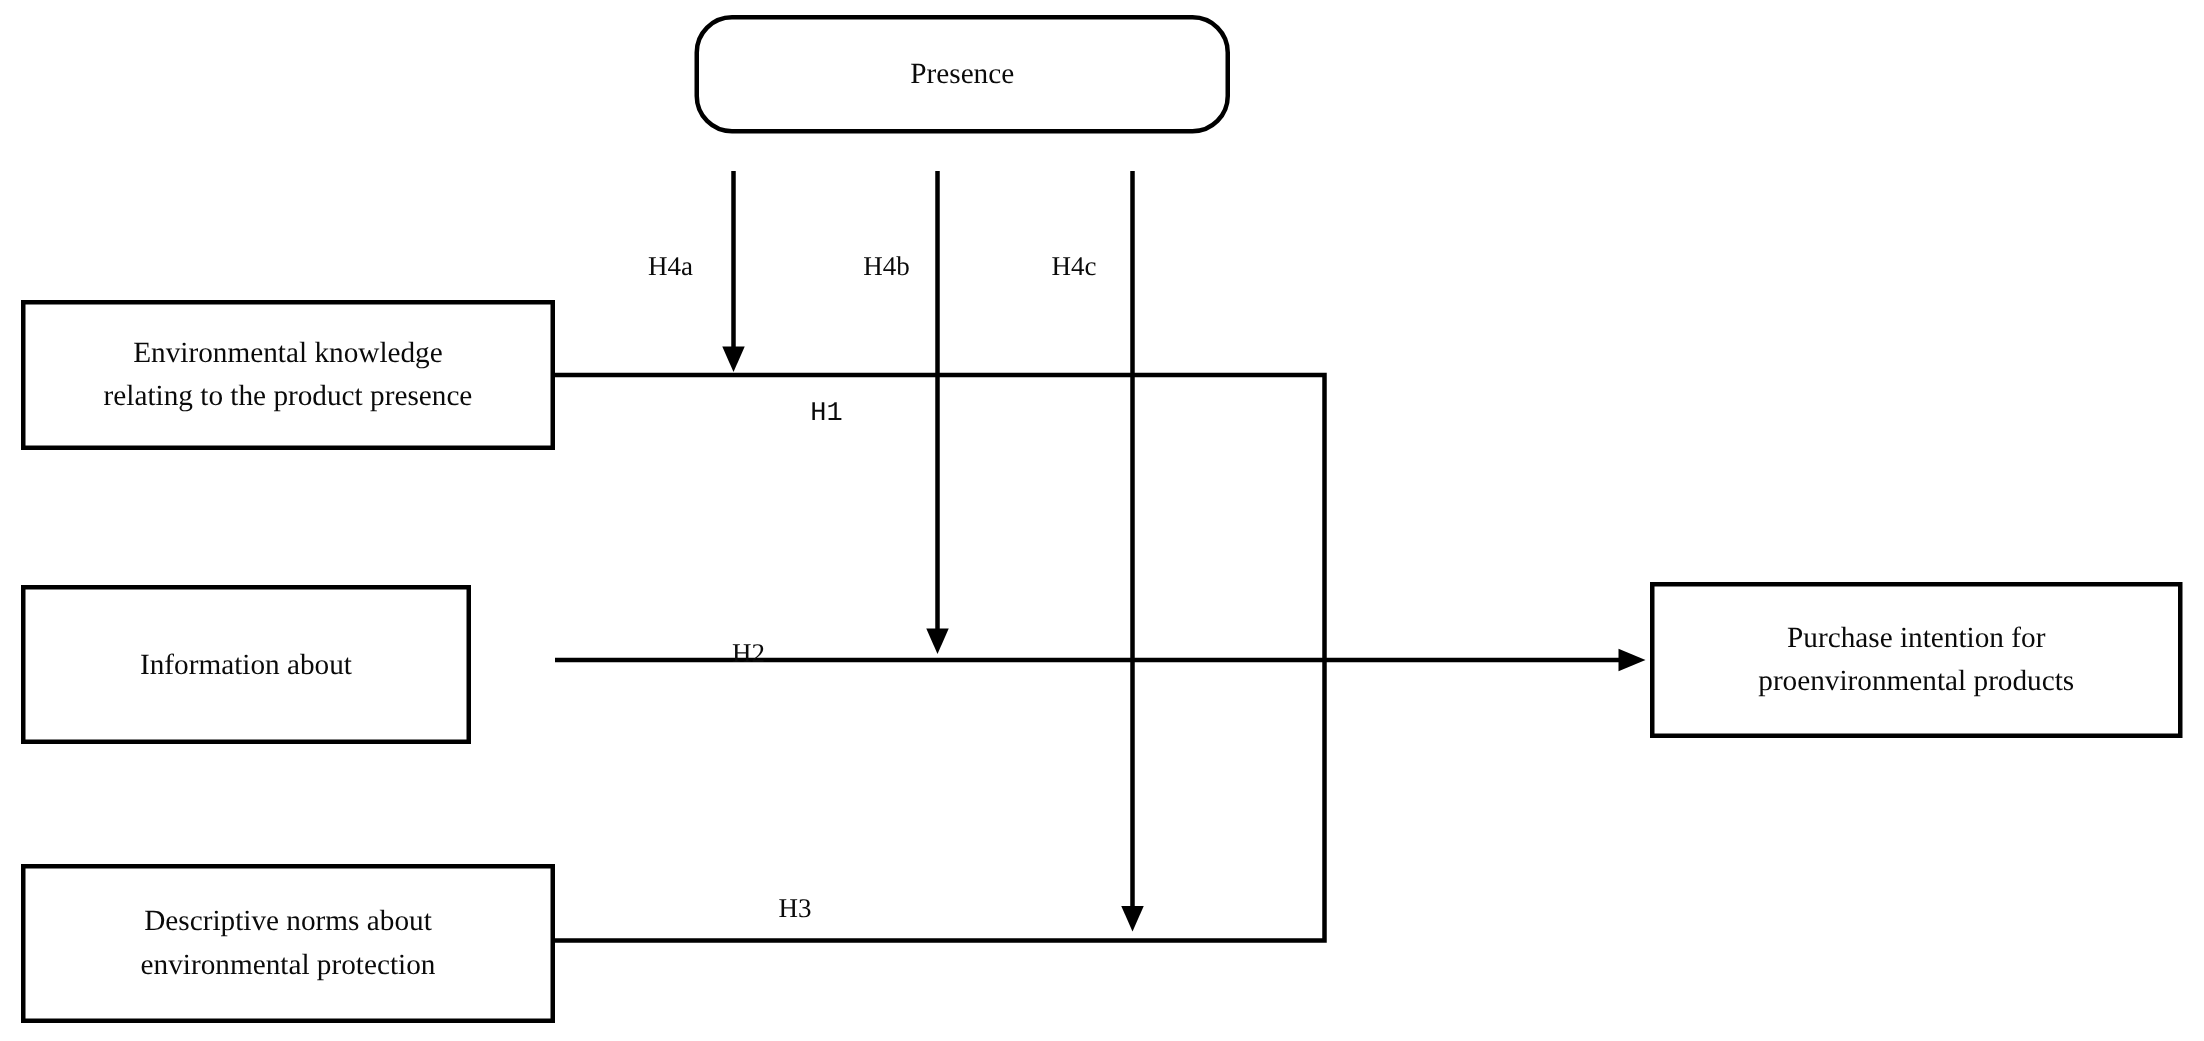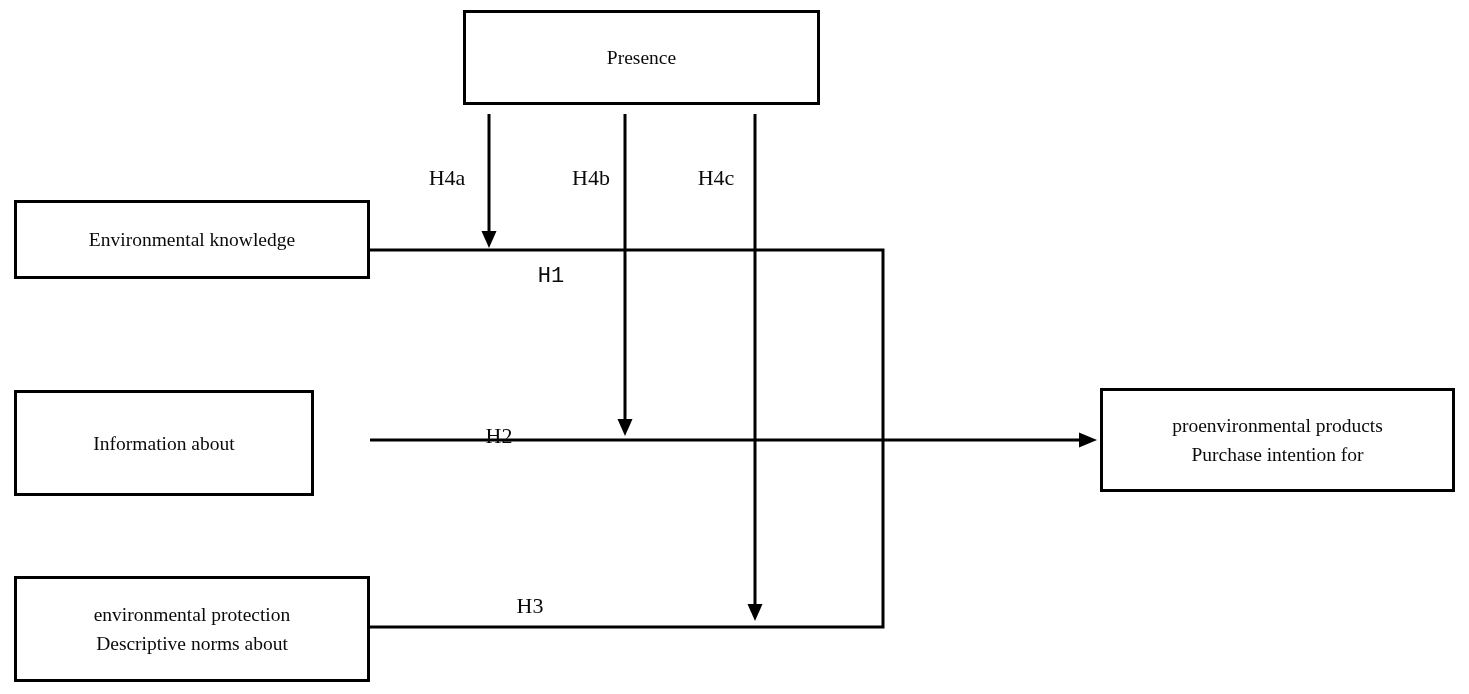--- a/index.html
+++ b/index.html
@@ -35,29 +35,29 @@
     background: var(--bg-color);
     display: flex;
     flex-direction: column;
     align-items: center;
     justify-content: center;
     text-align: center;
     font-size: 19.5px;
     line-height: 29px;
   }
   .node span { display: block; white-space: nowrap; }
-  .node-presence  { left: 463px; top: 10px;  width: 357px; height: 95px; }
-  .node-ek        { left: 14px;  top: 200px; width: 356px; height: 79px; }
+  .node-presence  { left: 463px; top: 10px;  width: 357px; height: 79px; border-radius: 25px; }
+  .node-ek        { left: 14px;  top: 200px; width: 356px; height: 100px; }
   .node-csr       { left: 14px;  top: 390px; width: 300px; height: 106px; }
   .node-dn        { left: 14px;  top: 576px; width: 356px; height: 106px; }
   .node-pi        { left: 1100px; top: 388px; width: 355px; height: 104px; }
   .edge-label {
     position: absolute;
     transform: translate(-50%, -50%);
-    font-size: 22px;
+    font-size: 18px;
     white-space: nowrap;
     background: transparent;
   }
   .lbl-h4a { left: 447px; top: 178px; }
   .lbl-h4b { left: 591px; top: 178px; text-align: center; }
   .lbl-h4c { left: 716px; top: 178px; }
   .lbl-h1  { left: 551px; top: 276px; font-family: Liberation Mono, monospace; }
   .lbl-h2  { left: 499px; top: 436px; }
   .lbl-h3  { left: 530px; top: 606px; }
 </style>
@@ -82,34 +82,35 @@
     <path d="M755,114 L755,606" fill="none" stroke-width="3" stroke="#000000"></path>
     <polygon points="747.5,604 762.5,604 755,621" fill="#000000"></polygon>
   </svg>
 
   <div class="node node-presence">
     <span>Presence</span>
   </div>
 
   <div class="node node-ek">
     <span>Environmental knowledge</span>
+    <span>relating to the product presence</span>
   </div>
 
   <div class="node node-csr">
     <span>Information about</span>
   </div>
 
   <div class="node node-dn">
+    <span>Descriptive norms about</span>
     <span>environmental protection</span>
-    <span>Descriptive norms about</span>
   </div>
 
   <div class="node node-pi">
+    <span>Purchase intention for</span>
     <span>proenvironmental products</span>
-    <span>Purchase intention for</span>
   </div>
 
   <span class="edge-label lbl-h4a">H4a</span>
   <span class="edge-label lbl-h4b">H4b</span>
   <span class="edge-label lbl-h4c">H4c</span>
   <span class="edge-label lbl-h1">H1</span>
   <span class="edge-label lbl-h2">H2</span>
   <span class="edge-label lbl-h3">H3</span>
 
 </div>

